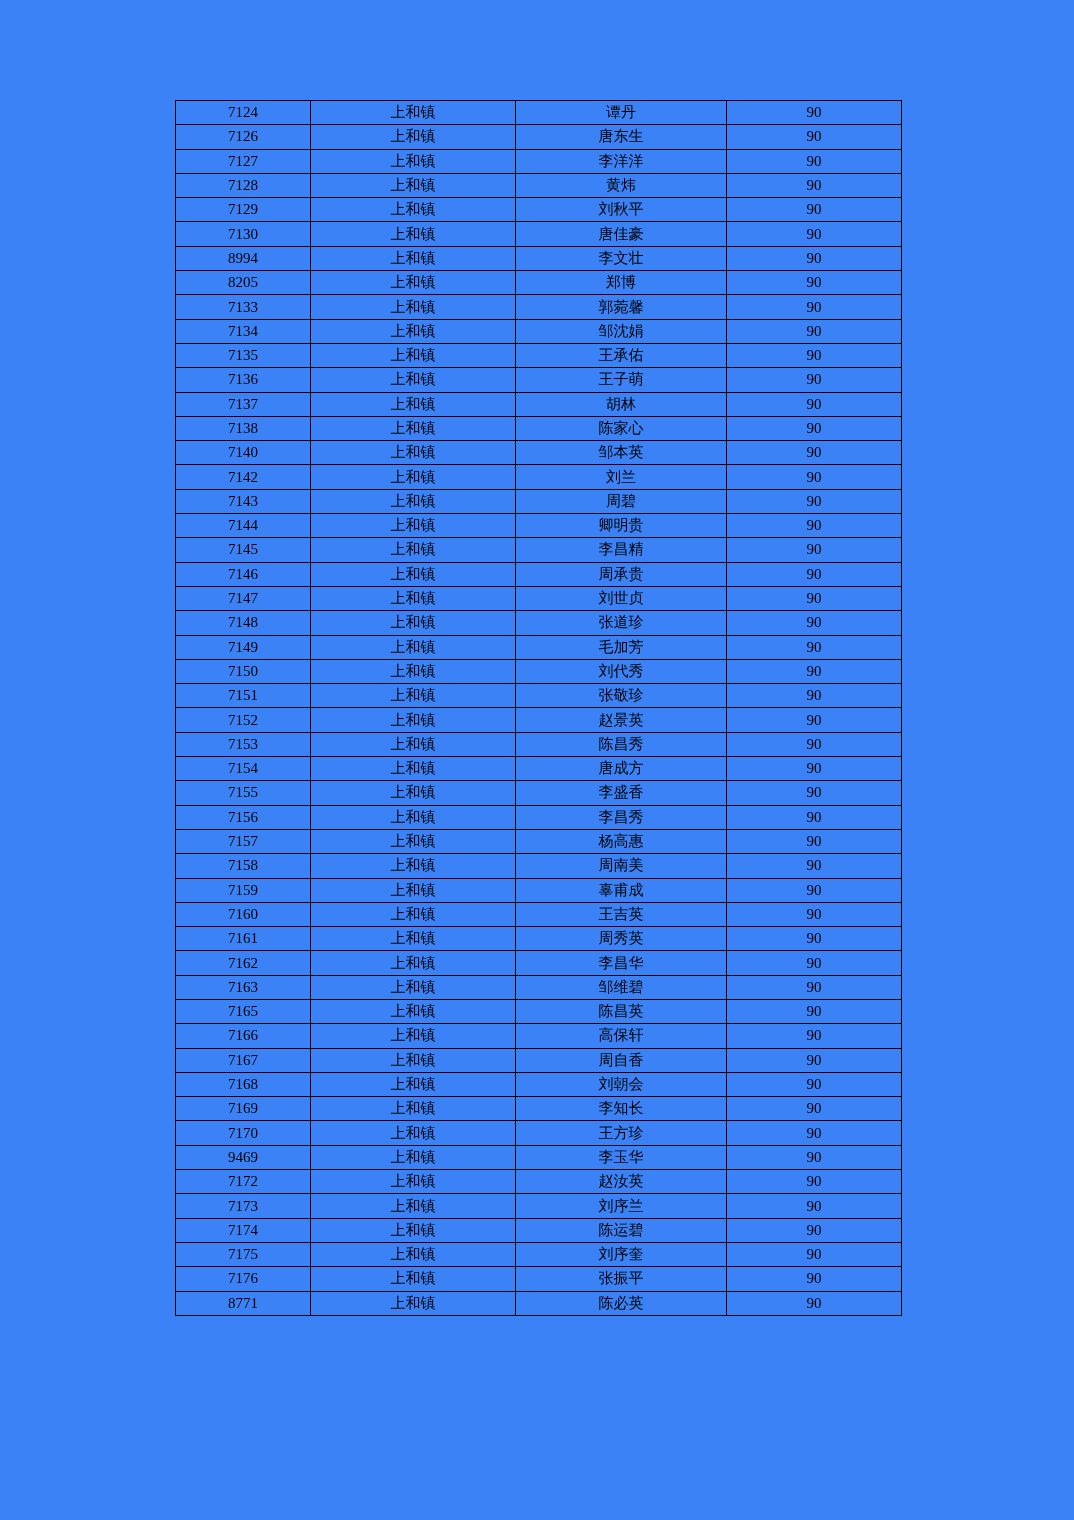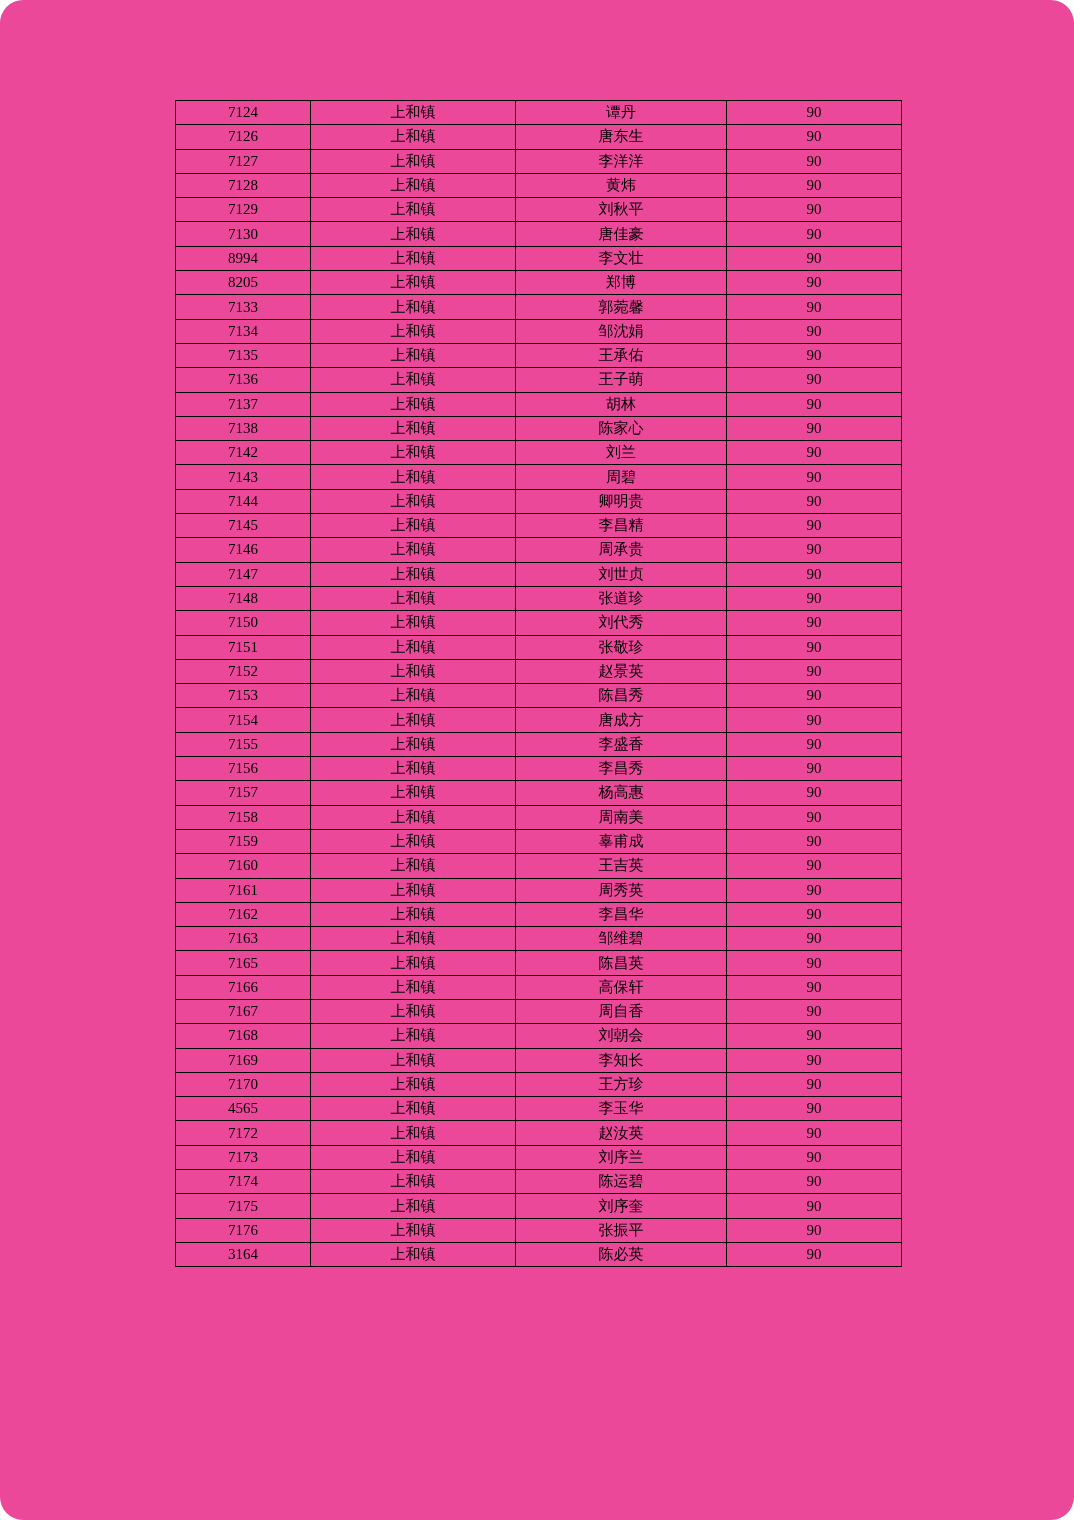--- a/index.html
+++ b/index.html
@@ -4,23 +4,22 @@
 <style>
   * { margin: 0; padding: 0; box-sizing: border-box; }
   html, body {
     background: #ffffff;
     font-family: "Liberation Serif", "DejaVu Serif", serif;
   }
   .page {
     position: relative;
     width: 1074px;
     height: 1520px;
-    background: #ec4899;
+    background: #3b82f6;
     overflow: hidden;
-    border-radius: 23px;
   }
   .doc-table {
     position: absolute;
     left: 175px;
     top: 100px;
     width: 726px;
     border-collapse: collapse;
     table-layout: fixed;
   }
   .doc-table col.c-id    { width: 135px; }
@@ -130,20 +129,26 @@
           <td>胡林</td>
           <td>90</td>
         </tr>
         <tr>
           <td>7138</td>
           <td>上和镇</td>
           <td>陈家心</td>
           <td>90</td>
         </tr>
         <tr>
+          <td>7140</td>
+          <td>上和镇</td>
+          <td>邹本英</td>
+          <td>90</td>
+        </tr>
+        <tr>
           <td>7142</td>
           <td>上和镇</td>
           <td>刘兰</td>
           <td>90</td>
         </tr>
         <tr>
           <td>7143</td>
           <td>上和镇</td>
           <td>周碧</td>
           <td>90</td>
@@ -172,20 +177,26 @@
           <td>刘世贞</td>
           <td>90</td>
         </tr>
         <tr>
           <td>7148</td>
           <td>上和镇</td>
           <td>张道珍</td>
           <td>90</td>
         </tr>
         <tr>
+          <td>7149</td>
+          <td>上和镇</td>
+          <td>毛加芳</td>
+          <td>90</td>
+        </tr>
+        <tr>
           <td>7150</td>
           <td>上和镇</td>
           <td>刘代秀</td>
           <td>90</td>
         </tr>
         <tr>
           <td>7151</td>
           <td>上和镇</td>
           <td>张敬珍</td>
           <td>90</td>
@@ -292,21 +303,21 @@
           <td>李知长</td>
           <td>90</td>
         </tr>
         <tr>
           <td>7170</td>
           <td>上和镇</td>
           <td>王方珍</td>
           <td>90</td>
         </tr>
         <tr>
-          <td>4565</td>
+          <td>9469</td>
           <td>上和镇</td>
           <td>李玉华</td>
           <td>90</td>
         </tr>
         <tr>
           <td>7172</td>
           <td>上和镇</td>
           <td>赵汝英</td>
           <td>90</td>
         </tr>
@@ -328,20 +339,20 @@
           <td>刘序奎</td>
           <td>90</td>
         </tr>
         <tr>
           <td>7176</td>
           <td>上和镇</td>
           <td>张振平</td>
           <td>90</td>
         </tr>
         <tr>
-          <td>3164</td>
+          <td>8771</td>
           <td>上和镇</td>
           <td>陈必英</td>
           <td>90</td>
         </tr>
       </tbody>
   </table>
 </div>
 
 </body></html>

